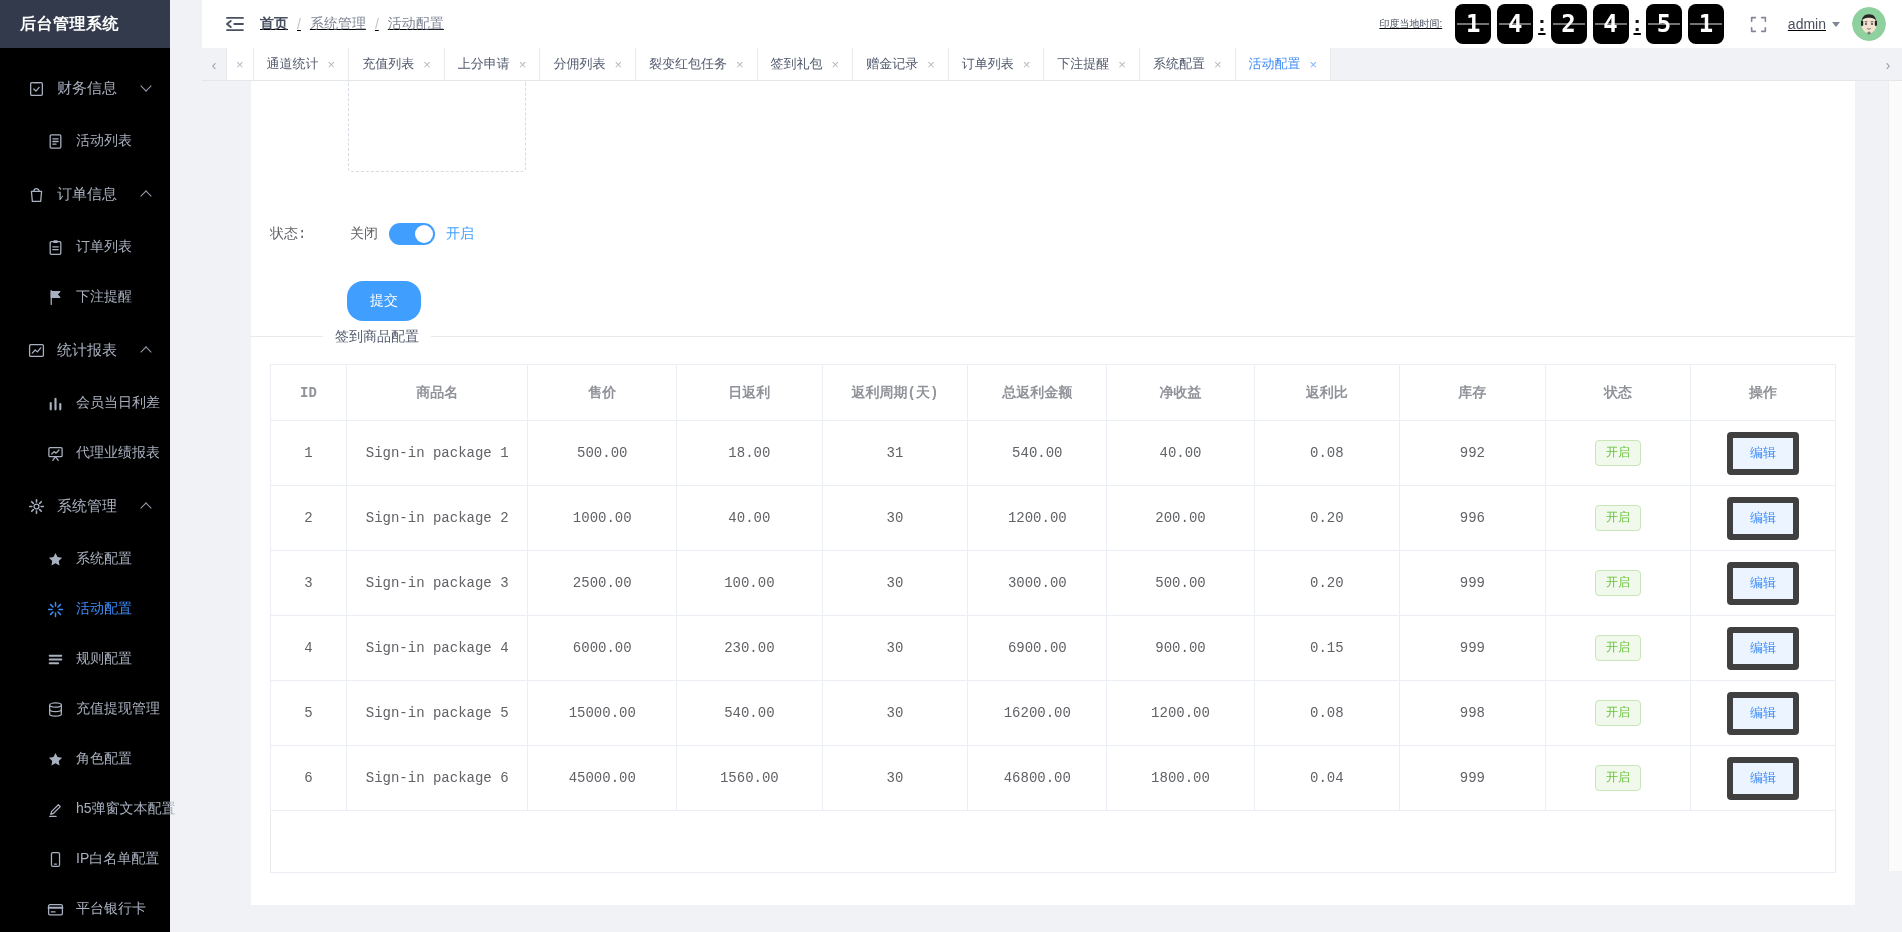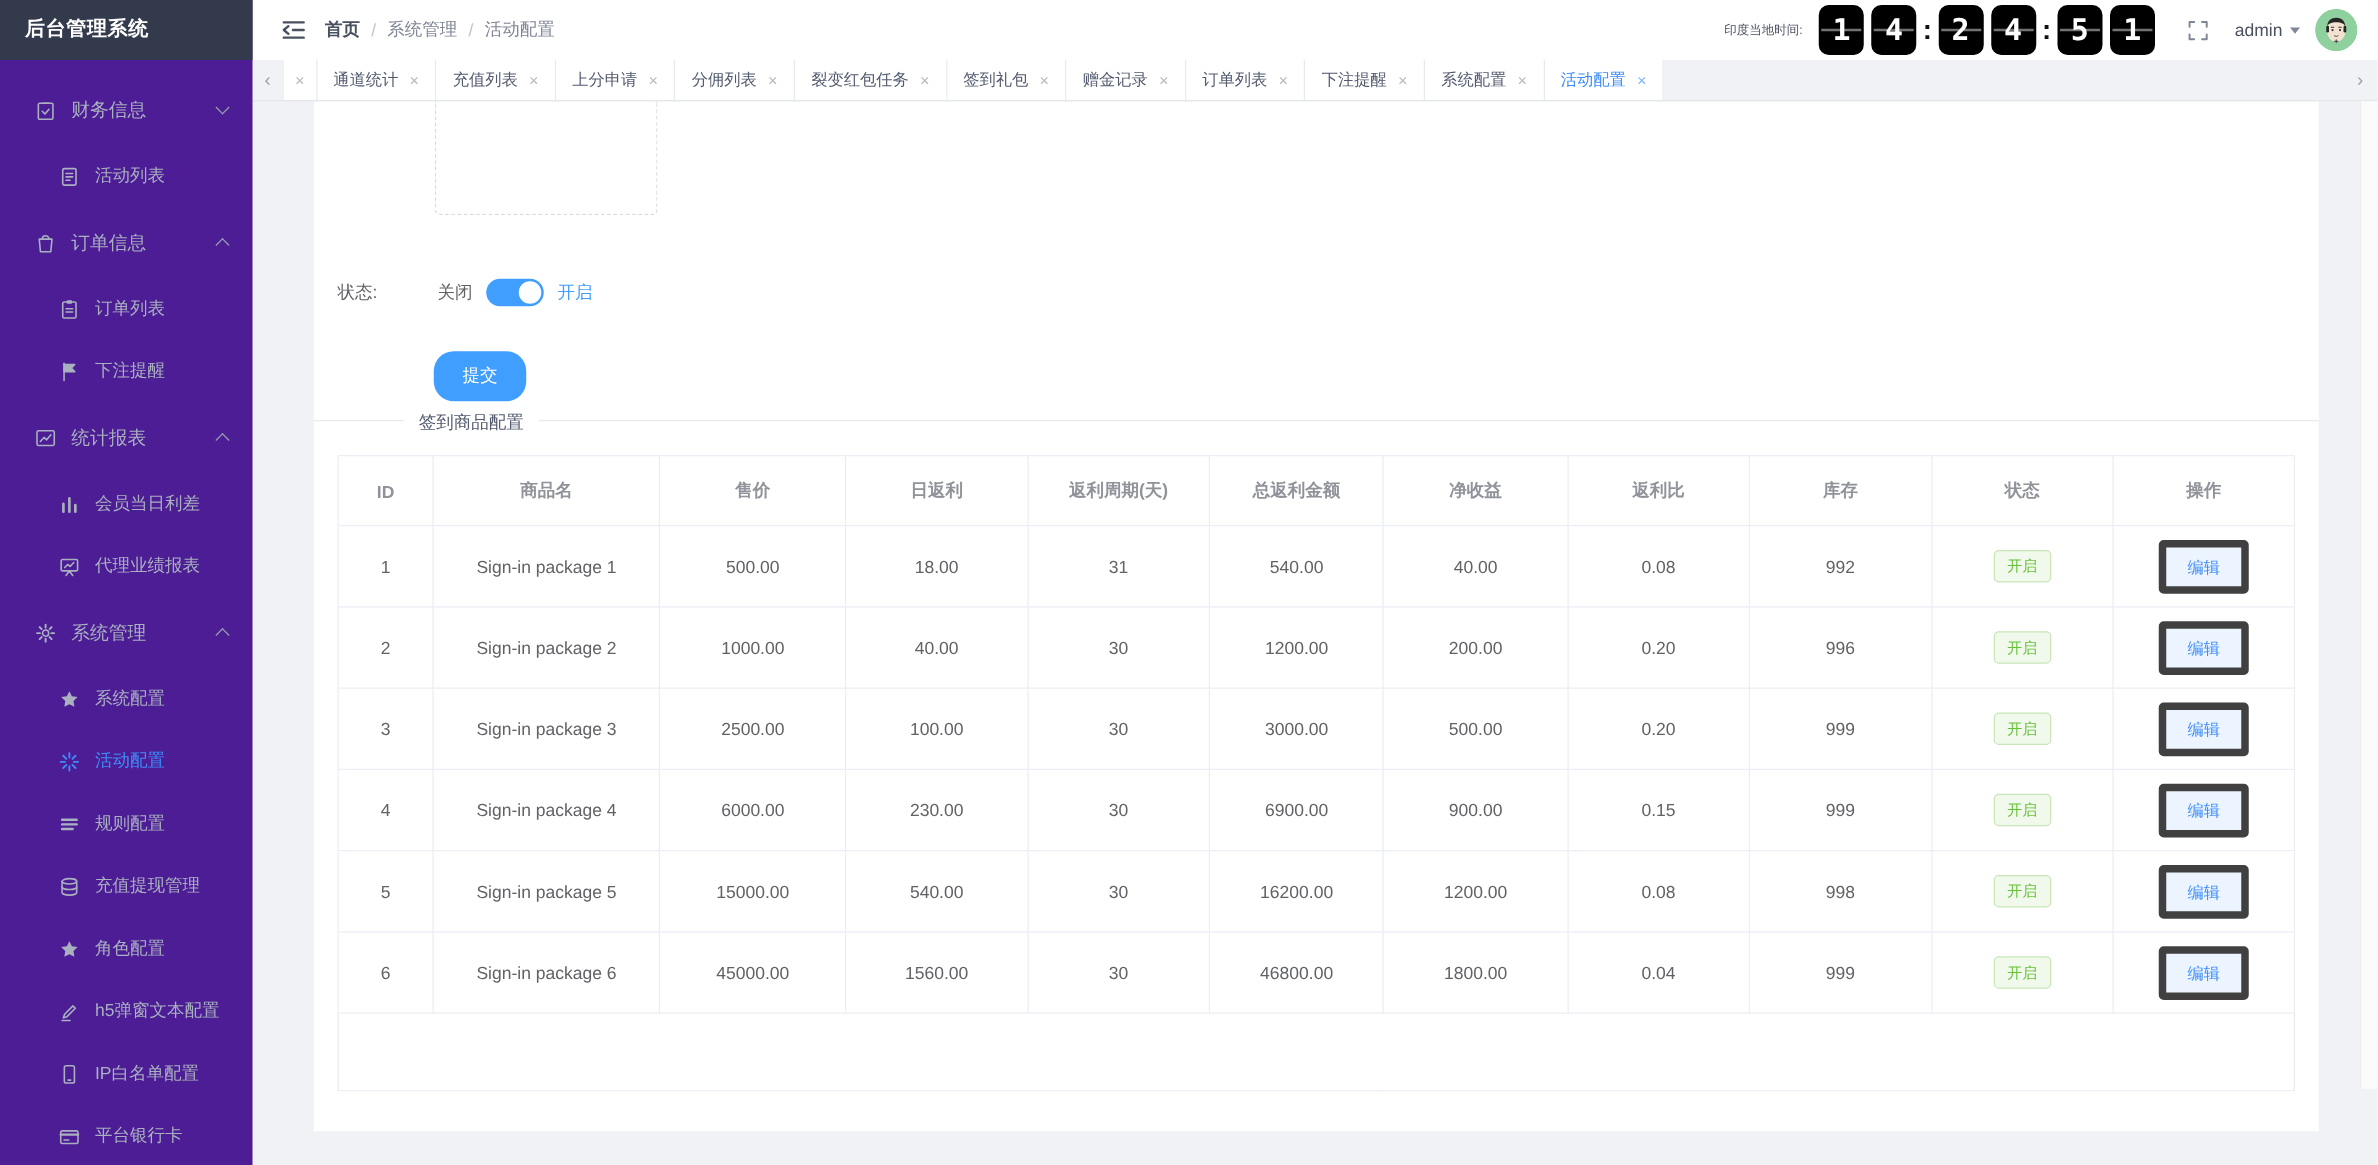--- a/index.html
+++ b/index.html
@@ -1,36 +1,36 @@
 <!DOCTYPE html>
 <html><head>
 <meta charset="utf-8">
 <style>
   * { box-sizing: border-box; margin: 0; padding: 0; }
   html,body { width:1902px; height:932px; overflow:hidden; }
   body { font-family:"Liberation Sans","DejaVu Sans",sans-serif; background:#f0f2f5; }
   .viewport { position:relative; width:1902px; height:932px; overflow:hidden; }
 
   
-  .sidebar { position:absolute; left:0; top:0; width:202px; height:932px; background:#4c1d95; z-index:5; }
+  .sidebar { position:absolute; left:0; top:0; width:170px; height:932px; background:#000000; z-index:5; }
   .logo { height:48px; line-height:48px; padding-left:20px; background:#333a4b; color:#fff; font-size:16px; font-weight:bold; letter-spacing:.5px; }
   .menu { padding-top:12px; }
   .menu-item { display:flex; align-items:center; position:relative; color:#a9b0bf; cursor:pointer; }
   .menu-item.lvl1 { height:56px; padding-left:28px; font-size:15px; }
   .menu-item.lvl2 { height:50px; padding-left:47px; font-size:14px; }
   .menu-item.active { color:#3f8df9; }
   .mi-icon { width:17px; height:17px; margin-right:12px; display:inline-flex; flex:none; }
   .mi-icon svg { width:100%; height:100%; }
   .mi-label { white-space:nowrap; }
   .mi-chevron { position:absolute; right:20px; width:8px; height:8px; border-right:1.6px solid #98a0af; border-bottom:1.6px solid #98a0af; }
   .mi-chevron.down { transform:rotate(45deg); margin-top:-4px; }
   .mi-chevron.up   { transform:rotate(-135deg); margin-top:4px; }
 
   
-  .header { position:absolute; left:202px; top:0; width:1700px; height:48px; background:#fff; display:flex; align-items:center; padding:0 16px; z-index:4; }
+  .header { position:absolute; left:202px; top:0; width:1700px; height:48px; background:#fff; display:flex; align-items:center; padding:0 16px; z-index:4;text-decoration:underline; }
   .collapse-btn { width:22px; height:22px; margin:0 14px 0 6px; cursor:pointer; display:inline-flex; }
   .breadcrumb { display:flex; align-items:center; font-size:14px; }
   .bc-home { color:#495060; font-weight:bold; }
   .bc-sep { color:#c0c4cc; margin:0 9px; }
   .bc-item { color:#808695; }
   .header-right { margin-left:auto; display:flex; align-items:center; }
   .clock-label { font-size:10px; color:#495060; margin-right:10px; }
   .clock { display:flex; align-items:center; }
   .clock-digit { width:36px; height:40px; background:#000; border-radius:8px; margin:0 3px; color:#fff; font-family:"DejaVu Sans Mono","Liberation Mono",monospace; font-size:24px; font-weight:bold; display:flex; align-items:center; justify-content:center; position:relative; }
   .clock-digit::after { content:""; position:absolute; left:2px; right:2px; top:50%; height:2px; margin-top:-1px; background:rgba(255,255,255,.45); }
@@ -47,21 +47,21 @@
   .tab-arrow.right { position:absolute; right:2px; top:0; height:32px; }
   .tab { display:flex; align-items:center; background:#fff; padding:0 13px; border-right:1px solid #e8eaec; font-size:13px; color:#515a6e; cursor:pointer; white-space:nowrap; }
   .tab.stub { padding:0 9px; border-left:1px solid #e8eaec; }
   .tab .tab-label { margin-right:9px; }
   .tab .tab-x { color:#b4b9c2; font-size:13px; cursor:pointer; }
   .tab.active .tab-label { color:#3f8df9; }
   .tab.active .tab-x { color:#7fb5fb; }
   .tabs-row { display:flex; overflow:hidden; }
 
   
-  .content { position:absolute; left:202px; top:81px; width:1472px; height:851px; background:#f0f2f5; }
+  .content { position:absolute; left:202px; top:81px; width:1472px; height:851px; background:#f0f2f5;font-family:Liberation Mono, monospace; }
   .card { position:absolute; left:49px; top:0; width:1604px; height:824px; background:#fff; }
   .scroll-track { position:absolute; right:0; top:81px; width:14px; height:790px; background:#fbfbfc; border-left:1px solid #ededed; z-index:6; }
 
   .upload-box { position:absolute; left:97px; top:0; width:178px; height:91px; border:1px dashed #d6dae2; border-top:none; border-radius:0 0 4px 4px; cursor:pointer; }
 
   .status-row { position:absolute; left:19px; top:142px; display:flex; align-items:center; }
   .form-label { width:80px; font-size:14px; color:#606266; }
   .toggle-off-label { font-size:14px; color:#606266; margin-right:11px; }
   .switch { position:relative; width:46px; height:22px; background:#409eff; border-radius:11px; cursor:pointer; flex:none; }
   .switch-knob { position:absolute; right:2px; top:2px; width:18px; height:18px; background:#fff; border-radius:50%; }

